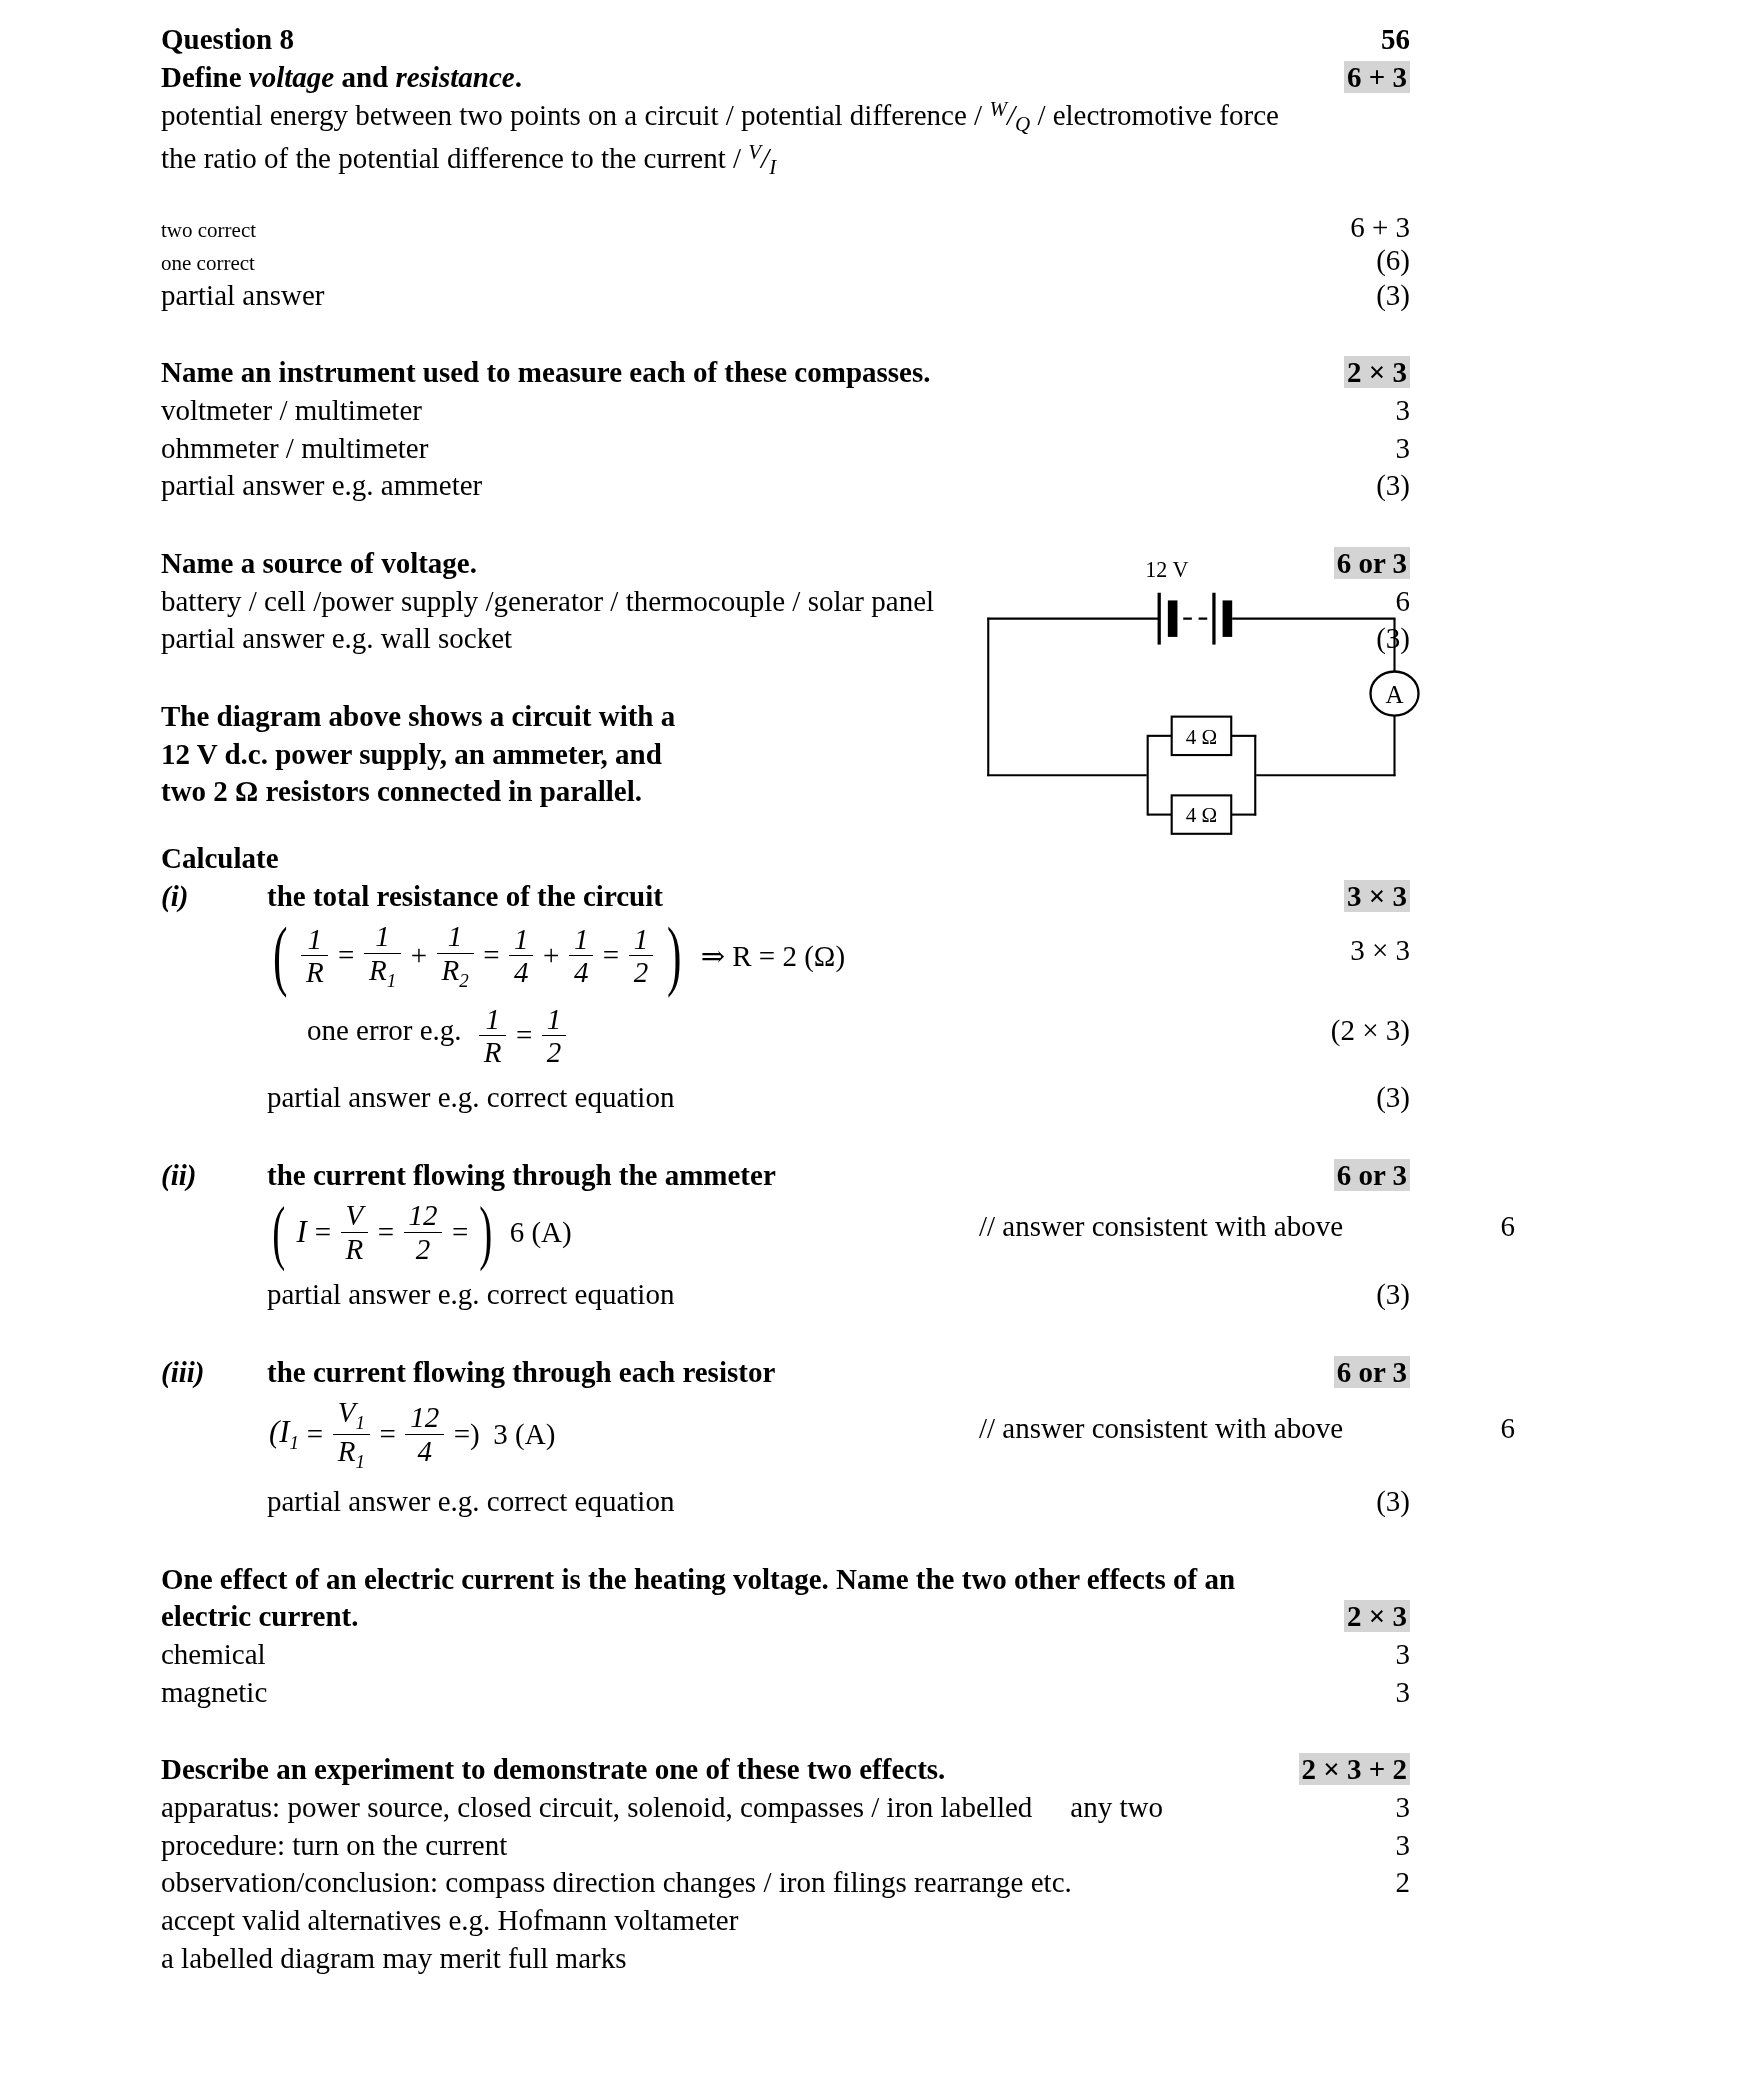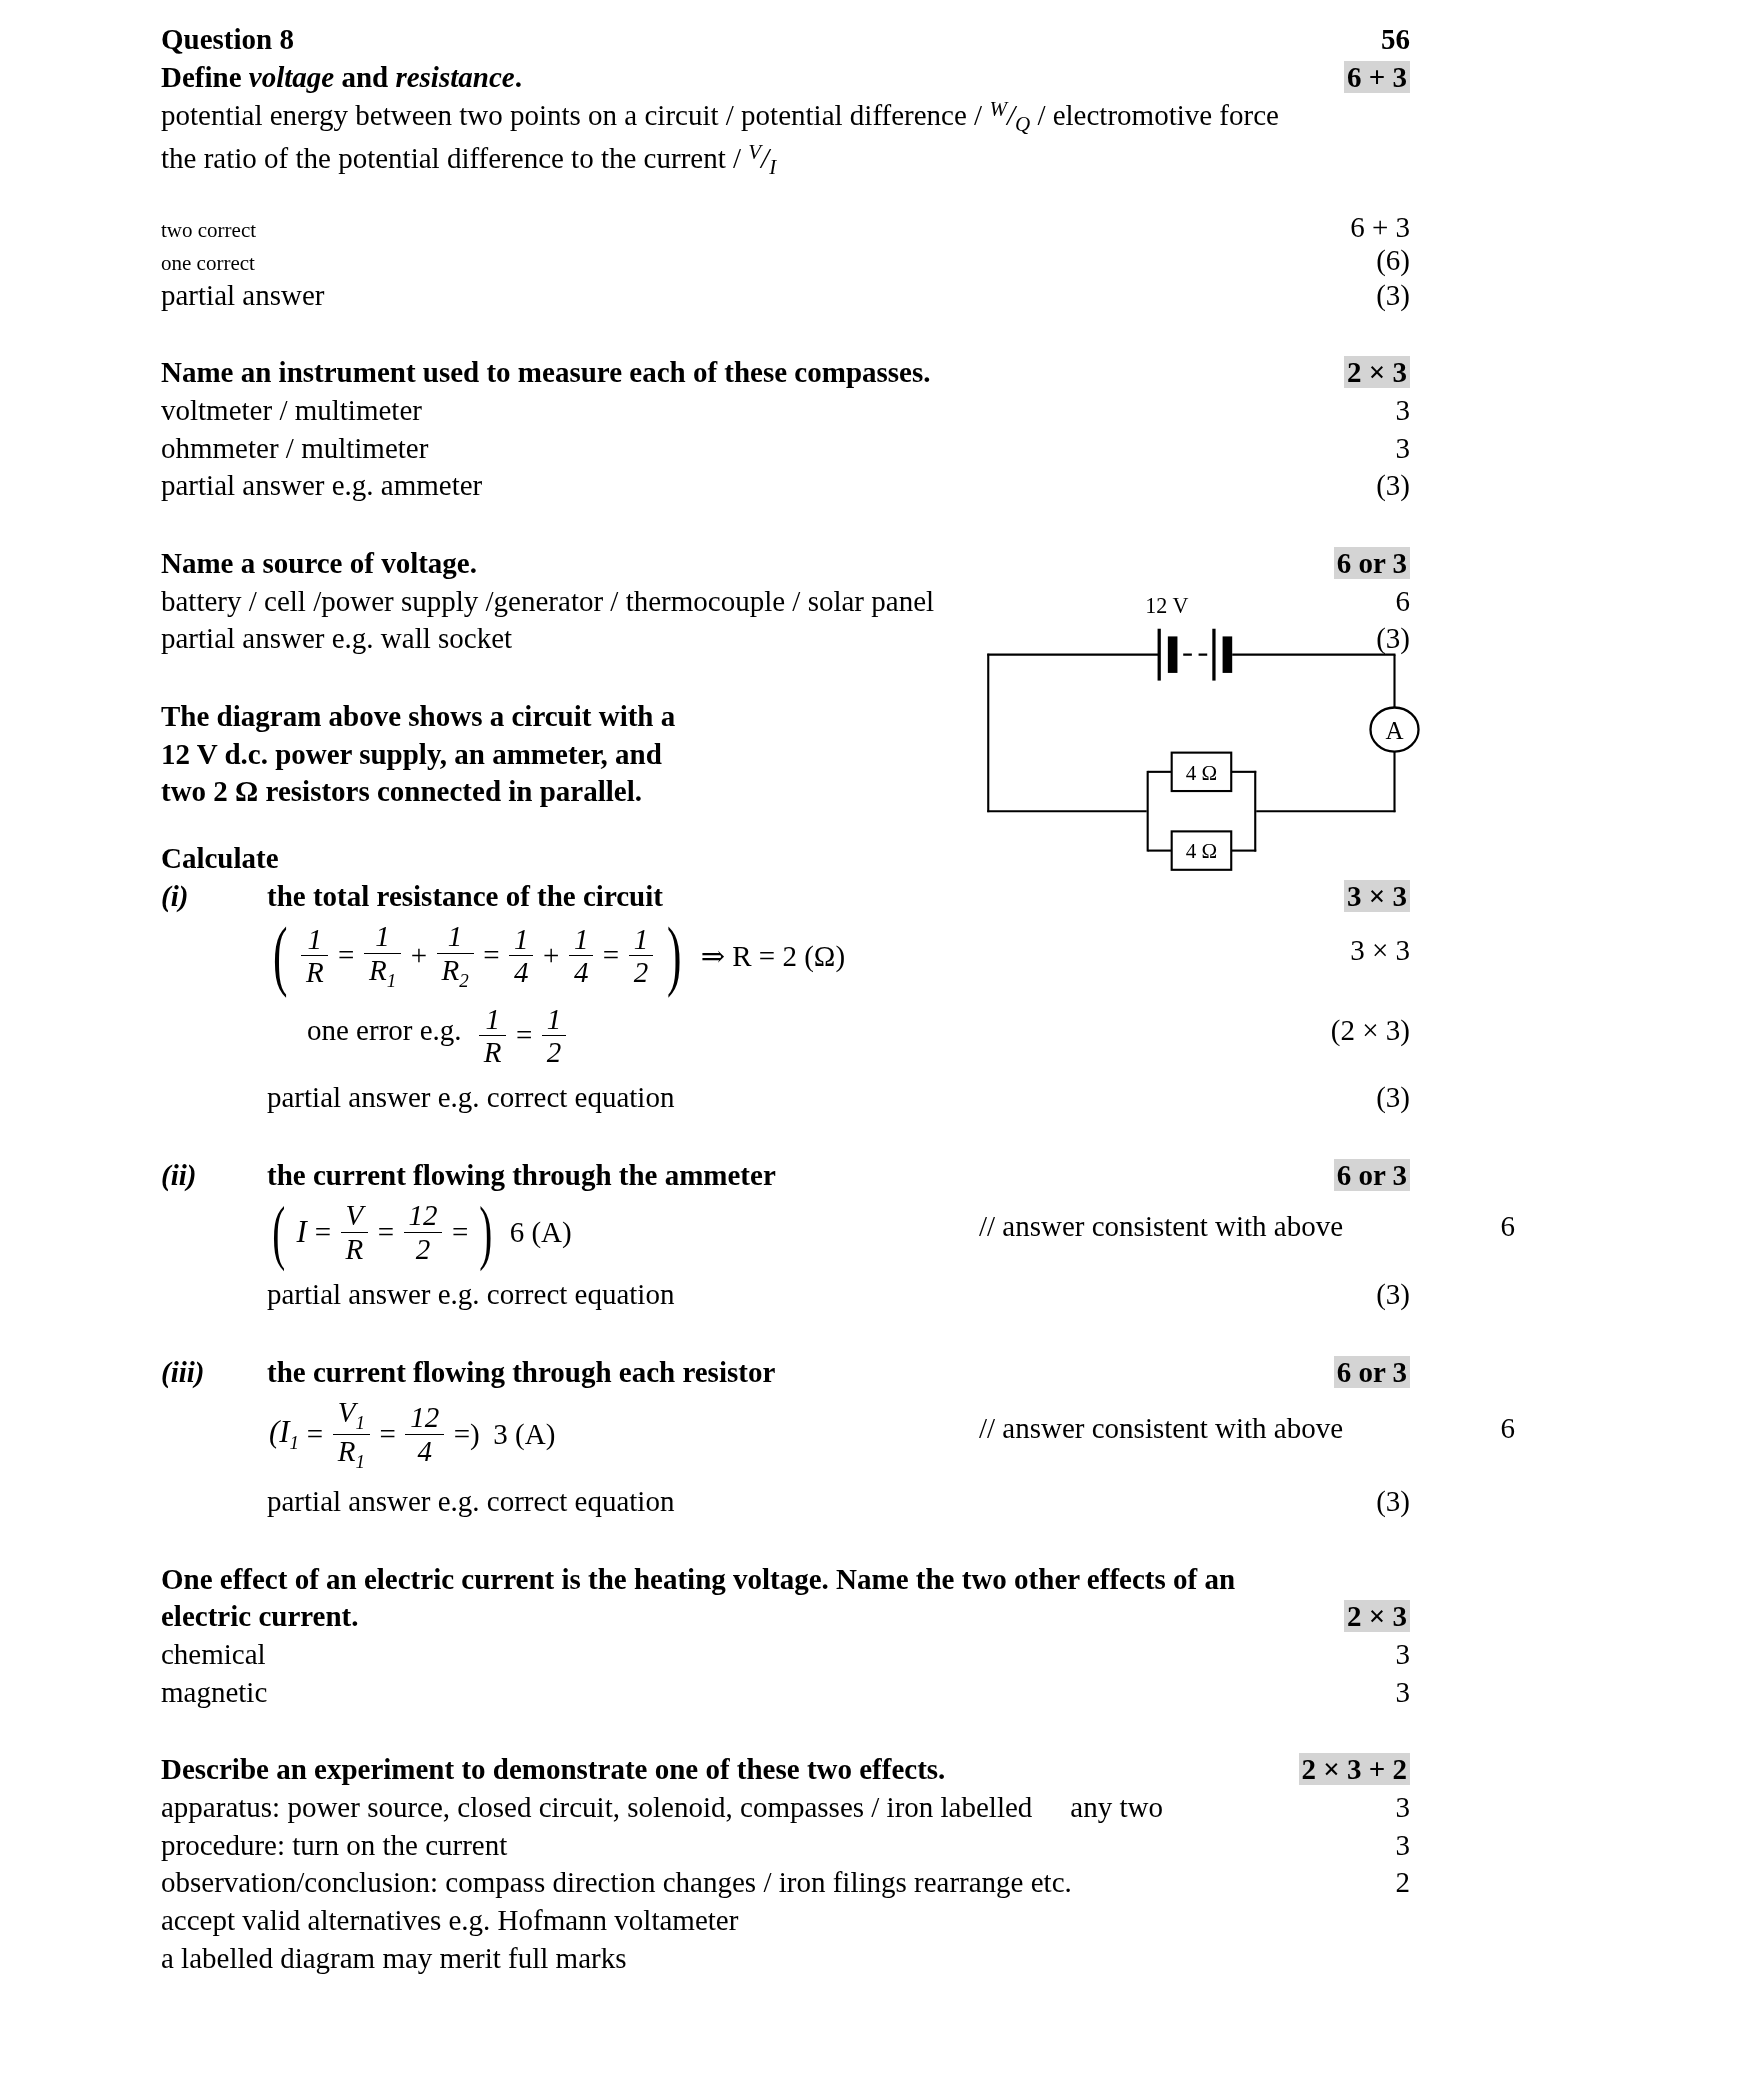--- a/index.html
+++ b/index.html
@@ -157,21 +157,21 @@
     flex: 1 1 auto;
     text-align: left;
     padding-right: 35px;
     font-size: 21px;
   }
 
   
   .circuit {
     position: absolute;
     left: 970px;
-    top: 592px;
+    top: 556px;
     width: 461px;
     height: 279px;
   }
   .circuit svg { display: block; }
 </style>
 </head>
 <body>
 
 <div class="page">
 

